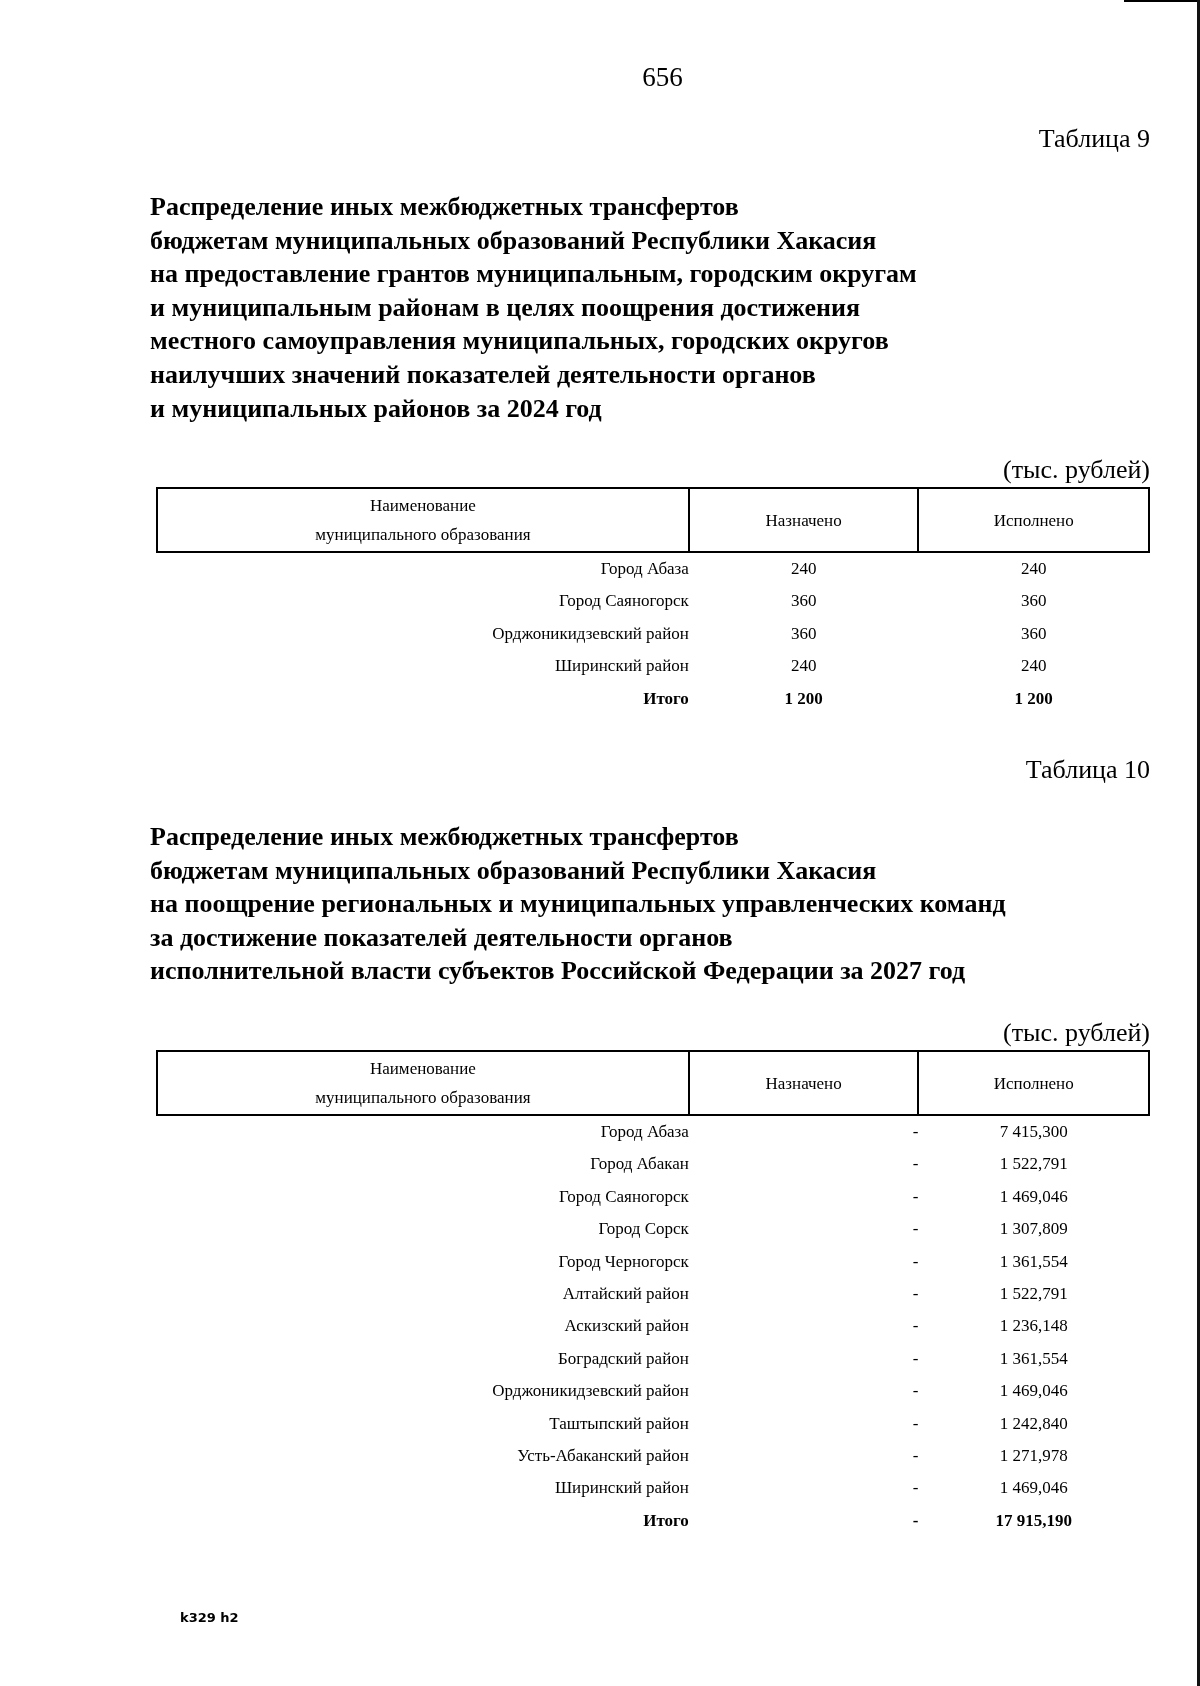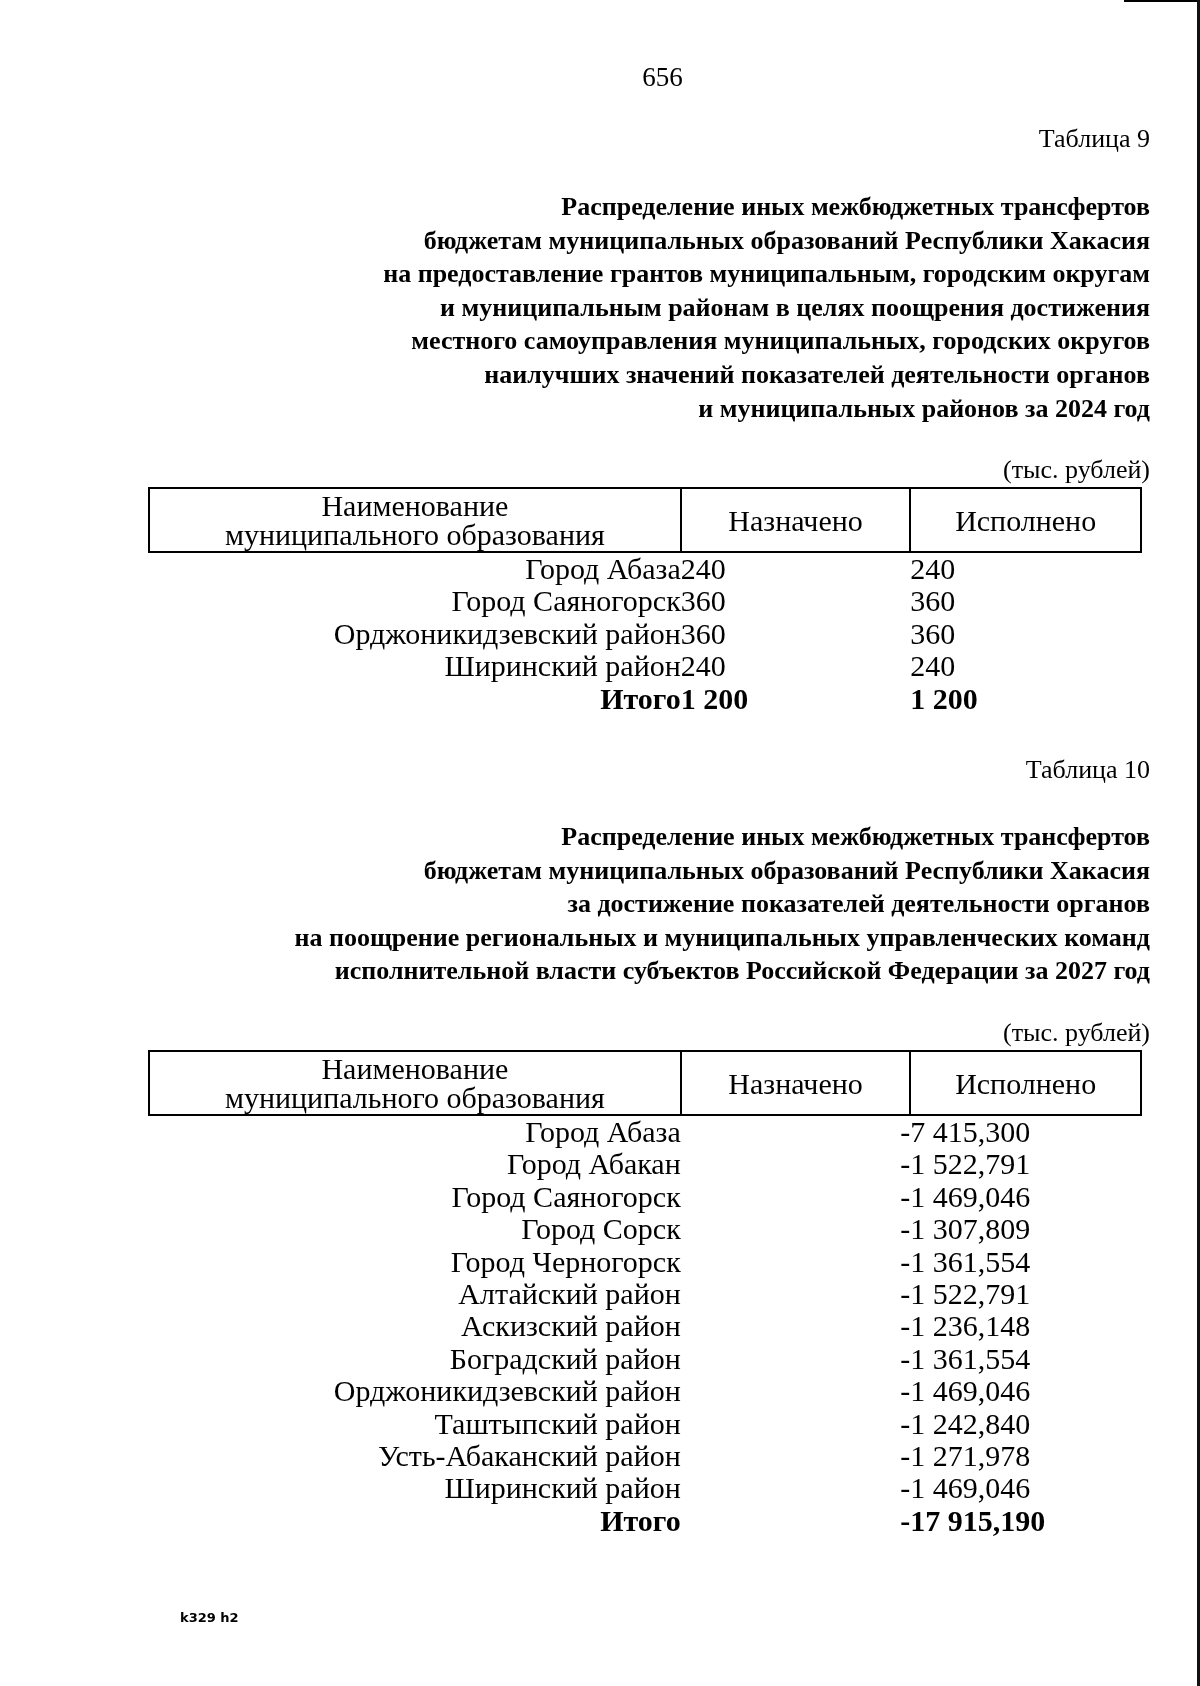--- a/index.html
+++ b/index.html
@@ -2,29 +2,29 @@
 <html><head>
 <meta charset="utf-8">
 <style>
   html, body { margin:0; padding:0; background:#ffffff; }
   body { width:1200px; height:1686px; position:relative; overflow:hidden;
          font-family:"Liberation Serif", serif; color:#000; }
   .scan-edge-top { position:absolute; left:1124px; top:0; width:76px; height:2px; background:#000; }
   .scan-edge-right { position:absolute; left:1197px; top:0; width:3px; height:1686px; background:#111; }
   .page-number { position:absolute; top:62px; left:0; width:1325px; text-align:center; font-size:27px; }
   .table-label { position:absolute; right:50px; font-size:26px; }
-  .title { position:absolute; left:150px; width:1000px; text-align:right; font-weight:bold;
+  .title { position:absolute; left:150px; width:1000px; text-align:left; font-weight:bold;
            font-size:26px; line-height:33.6px; }
   .title div { white-space:nowrap; }
   .units { position:absolute; right:50px; font-size:26px; }
-  table.data { position:absolute; left:148px; width:994px; border-collapse:collapse; font-size:30px; }
+  table.data { position:absolute; left:156px; width:994px; border-collapse:collapse; font-size:17px; }
   table.data th { font-weight:normal; border:2px solid #000; text-align:center; line-height:29px; padding:2px 4px; }
   table.data td { padding:0; line-height:32.4px; height:32.4px; }
   td.name { text-align:right; }
-  td.num { text-align:left; padding-right:0; }
+  td.num { text-align:center; padding-right:0; }
   td.num1 { padding-right:0; }
   td.num2 { padding-right:10px; }
   tr.total td { font-weight:bold; }
   td.dash { text-align:right; padding-right:8px; }
   .footer-code { position:absolute; left:180px; top:1610px; font-family:"DejaVu Sans", sans-serif;
                  font-size:13px; font-weight:bold; }
 </style>
 </head>
 <body>
 
@@ -90,22 +90,22 @@
       <td class="num num2">1 200</td>
     </tr>
   </tbody>
 </table>
 
 <div class="table-label" style="top:755px;">Таблица 10</div>
 
 <div class="title" style="top:820px;">
   <div>Распределение иных межбюджетных трансфертов</div>
   <div>бюджетам муниципальных образований Республики Хакасия</div>
+  <div>на поощрение региональных и муниципальных управленческих команд</div>
   <div>за достижение показателей деятельности органов</div>
-  <div>на поощрение региональных и муниципальных управленческих команд</div>
   <div>исполнительной власти субъектов Российской Федерации за 2027 год</div>
 </div>
 
 <div class="units" style="top:1018px;">(тыс. рублей)</div>
 
 <table class="data" style="top:1050px;">
   <colgroup>
       <col style="width:533px">
       <col style="width:230px">
       <col style="width:231px">

